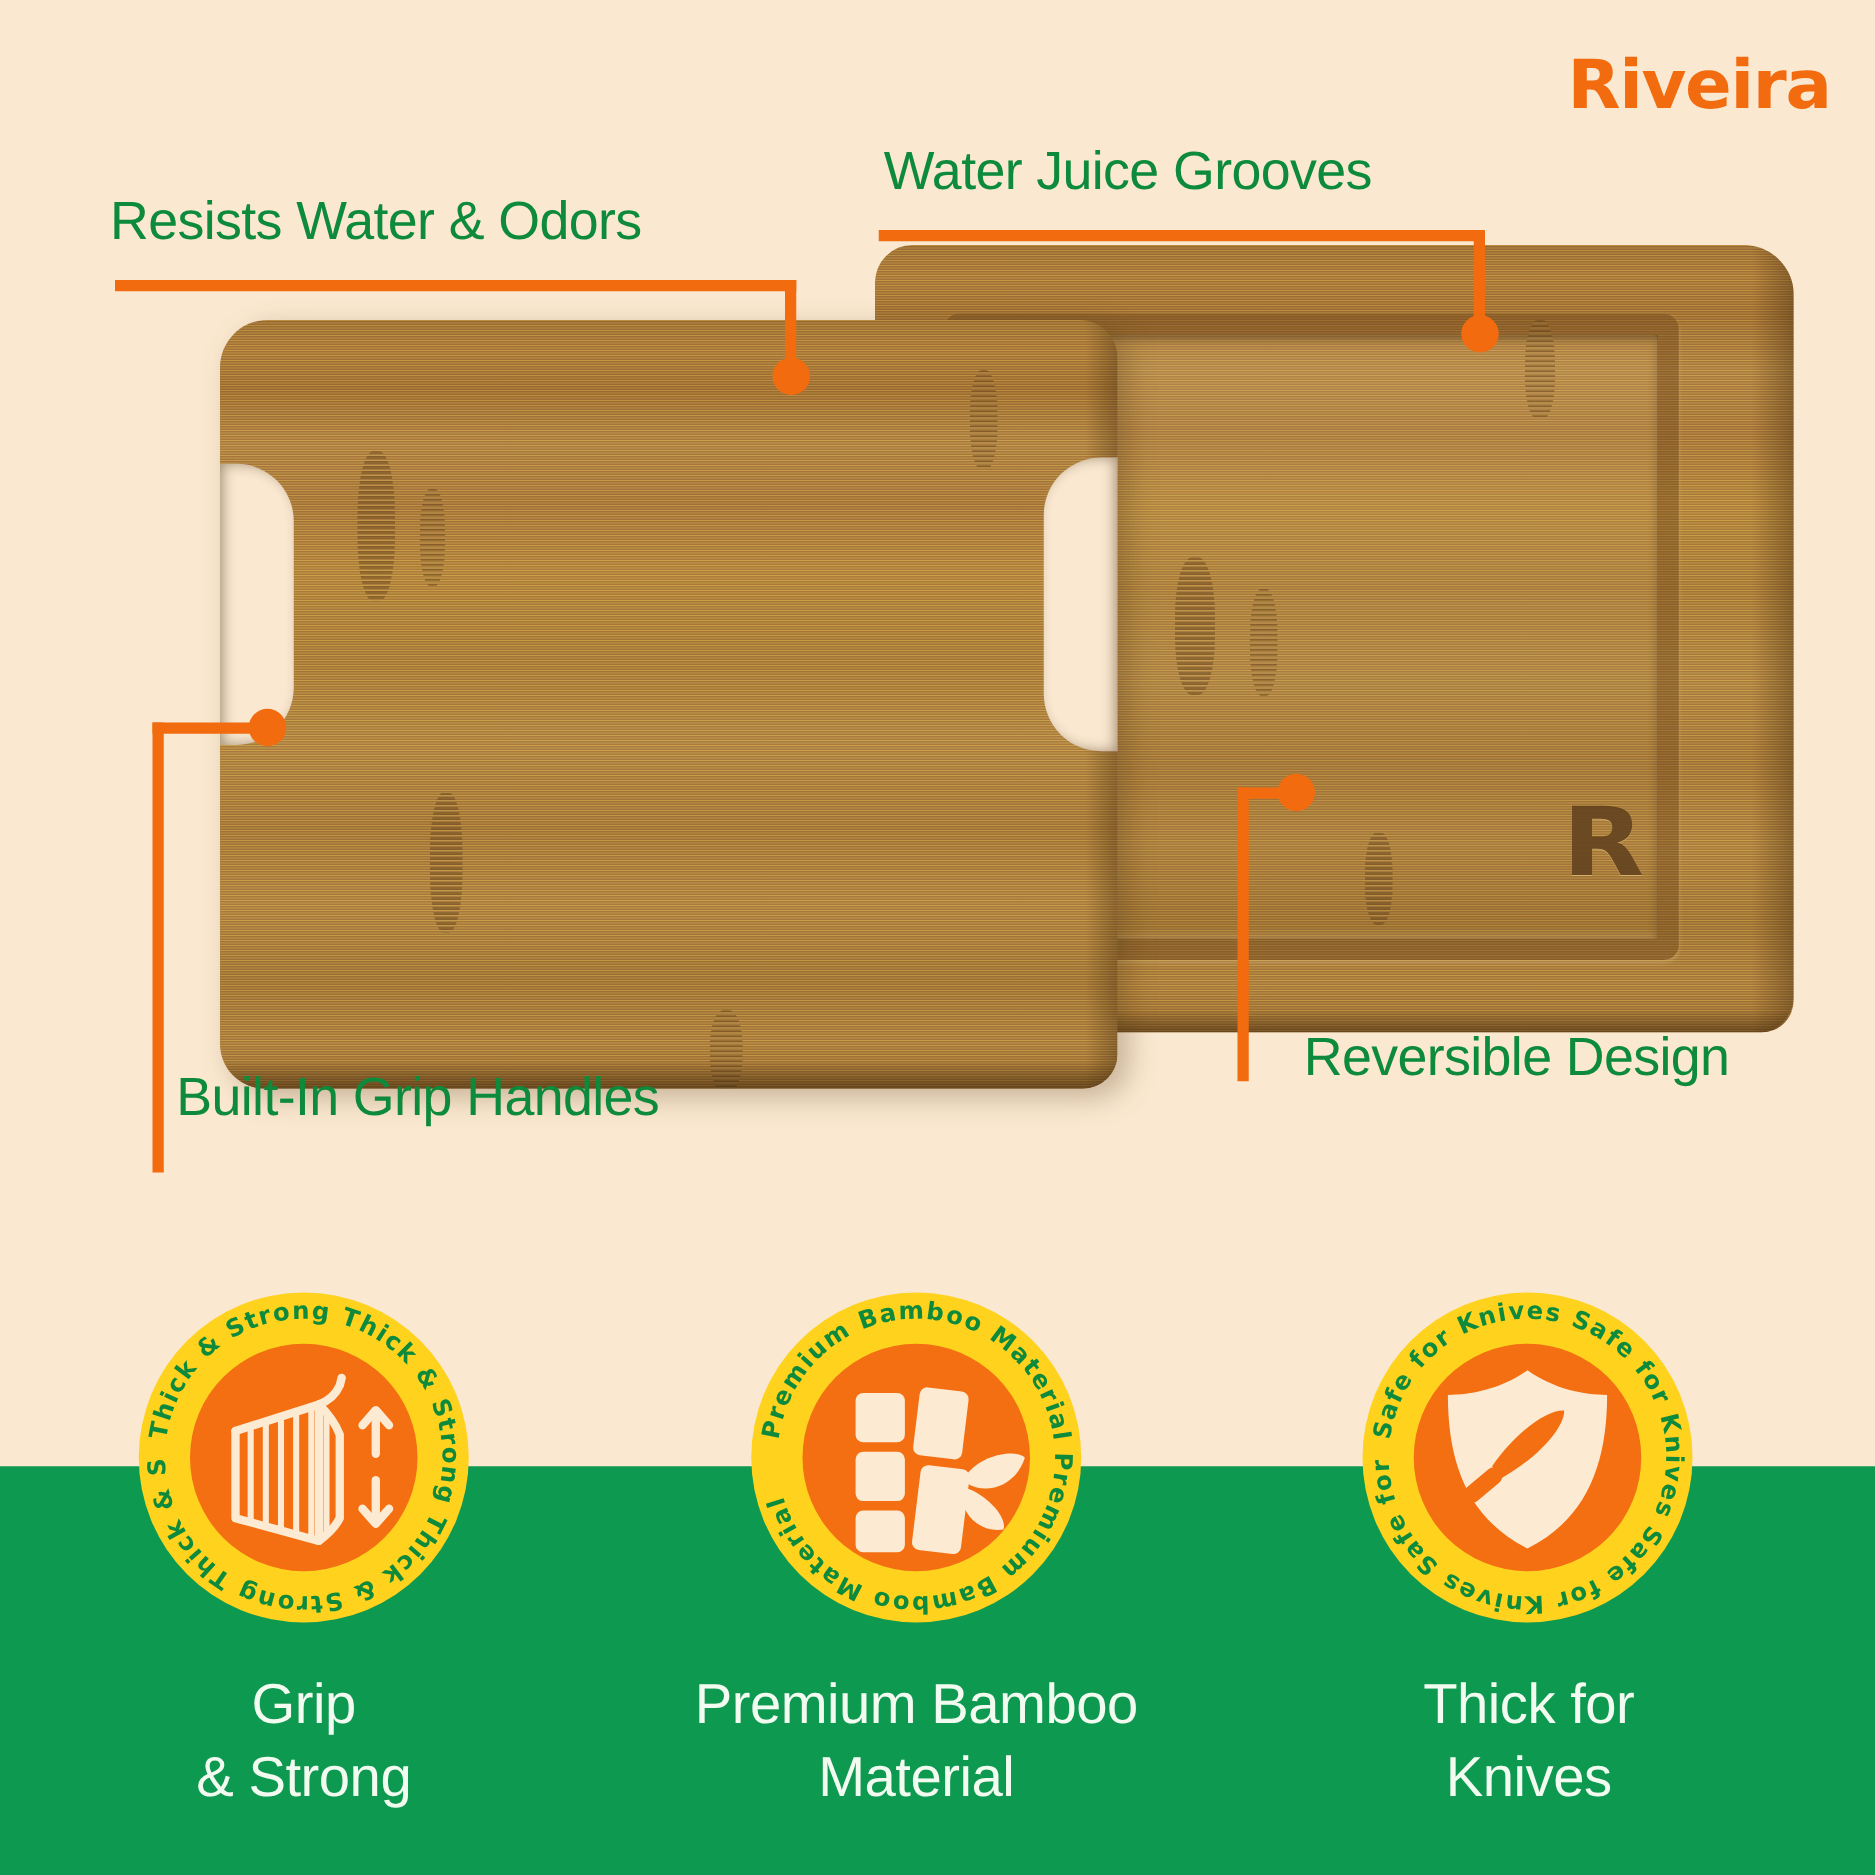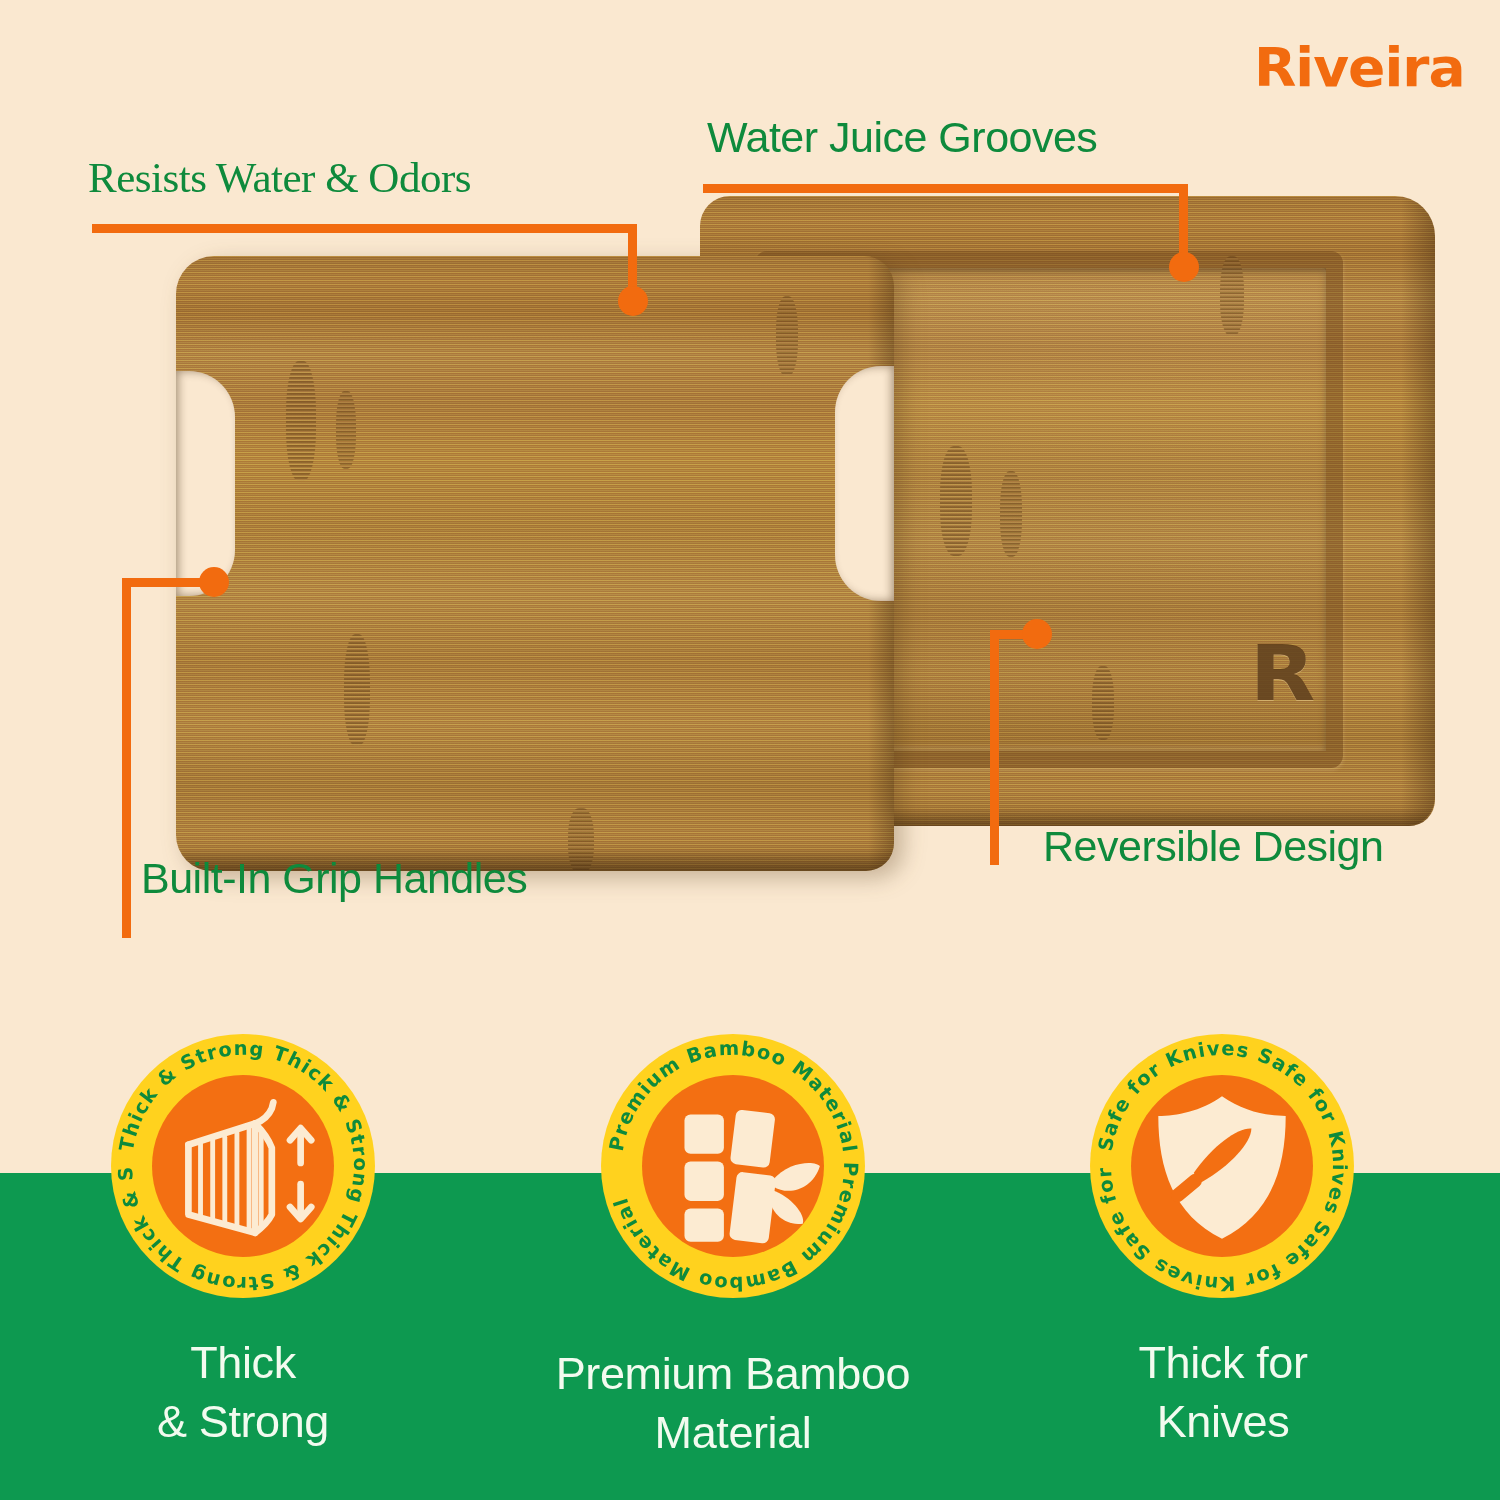--- a/index.html
+++ b/index.html
@@ -23,21 +23,21 @@
     position:absolute;right:38px;top:36px;
     font-size:54px;font-weight:bold;letter-spacing:-1px;
     color:#F26B0F;
     font-family:"DejaVu Sans", sans-serif;
     transform:scaleX(1.02);
   }
 
   
   .callout{position:absolute;color:#0E8A3C;font-size:43px;font-weight:500;
            white-space:nowrap;letter-spacing:-0.5px;}
-  .c-water{left:88px;top:153px;font-family:Liberation Serif, serif;}
+  .c-water{left:88px;top:153px;}
   .c-juice{left:707px;top:113px;}
   .c-grip{left:141px;top:854px;}
   .c-rev{left:1022px;top:822px;margin-left:21px;}
 
   
   .lead{position:absolute;background:#F26B0F;}
   .dot{position:absolute;width:30px;height:30px;border-radius:50%;background:#F26B0F;}
 
   
   .w-h{left:92px;top:224px;width:545px;height:9px;}
@@ -173,21 +173,21 @@
   .badge-1{left:111px;top:1034px;}
   .badge-2{left:601px;top:1034px;}
   .badge-3{left:1090px;top:1034px;}
 
   
   .cap{
     position:absolute;color:#F2FBEF;font-size:45px;font-weight:500;
     text-align:center;line-height:1.32;letter-spacing:-0.4px;
   }
   .cap-1{left:63px;top:1333px;width:360px;}
-  .cap-2{left:513px;top:1333px;width:440px;margin-top:11px;}
+  .cap-2{left:513px;top:1333px;width:440px;}
   .cap-3{left:1043px;top:1333px;width:360px;}
 </style>
 </head>
 <body>
 
 <div class="stage">
 
   <div class="green-band"></div>
 
   <div class="logo">Riveira</div>
@@ -312,21 +312,21 @@
       <path d="M60,14 C74,24 90,27 102,27 C102,62 92,92 60,108 C28,92 18,62 18,27 C30,27 46,24 60,14 Z" fill="#FCEBD2"></path>
 
       <g transform="rotate(-40 60 62)">
         <path d="M44,52 C66,46 86,48 92,54 C86,61 66,64 44,60 Z" fill="#F36F12"></path>
         <rect x="22" y="52" width="24" height="9" rx="4.5" fill="#F36F12"></rect>
       </g>
     </svg>
   </div>
 
   <div class="cap cap-1">
-    <div>Thick</div>
+    <div>Grip</div>
     <div>&amp; Strong</div>
   </div>
   <div class="cap cap-2">
     <div>Premium Bamboo</div>
     <div>Material</div>
   </div>
   <div class="cap cap-3">
     <div>Thick for</div>
     <div>Knives</div>
   </div>

